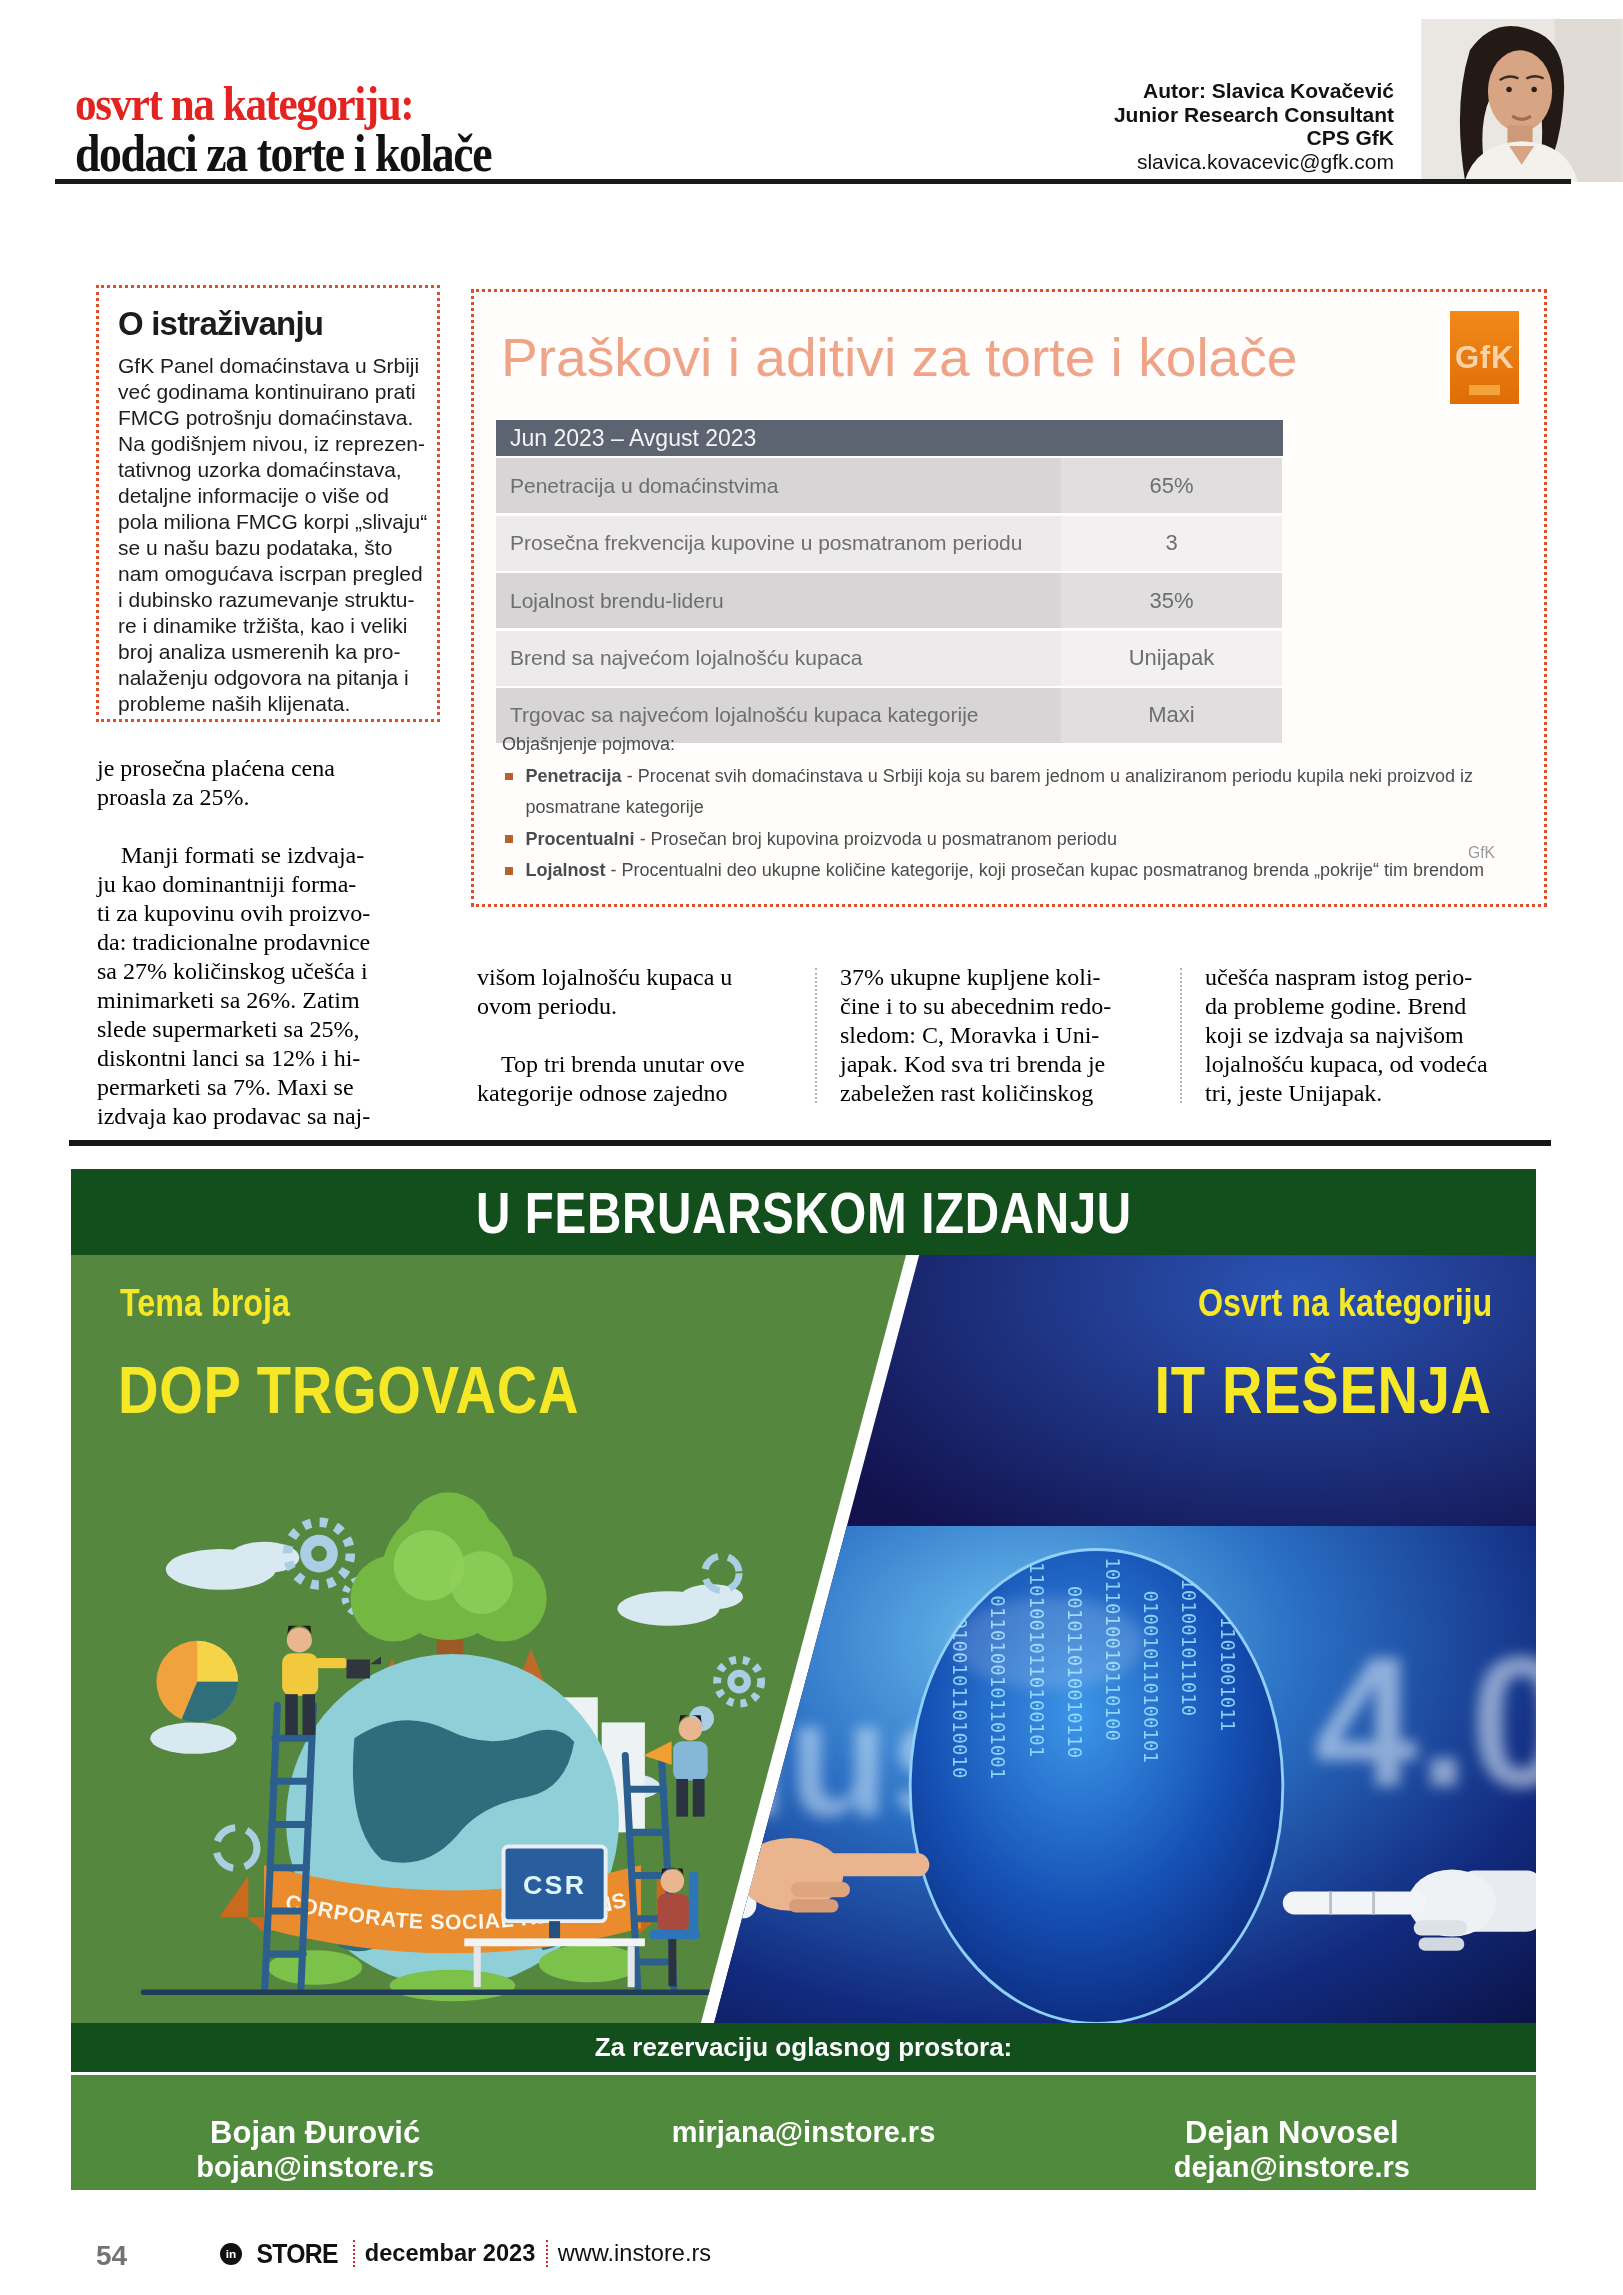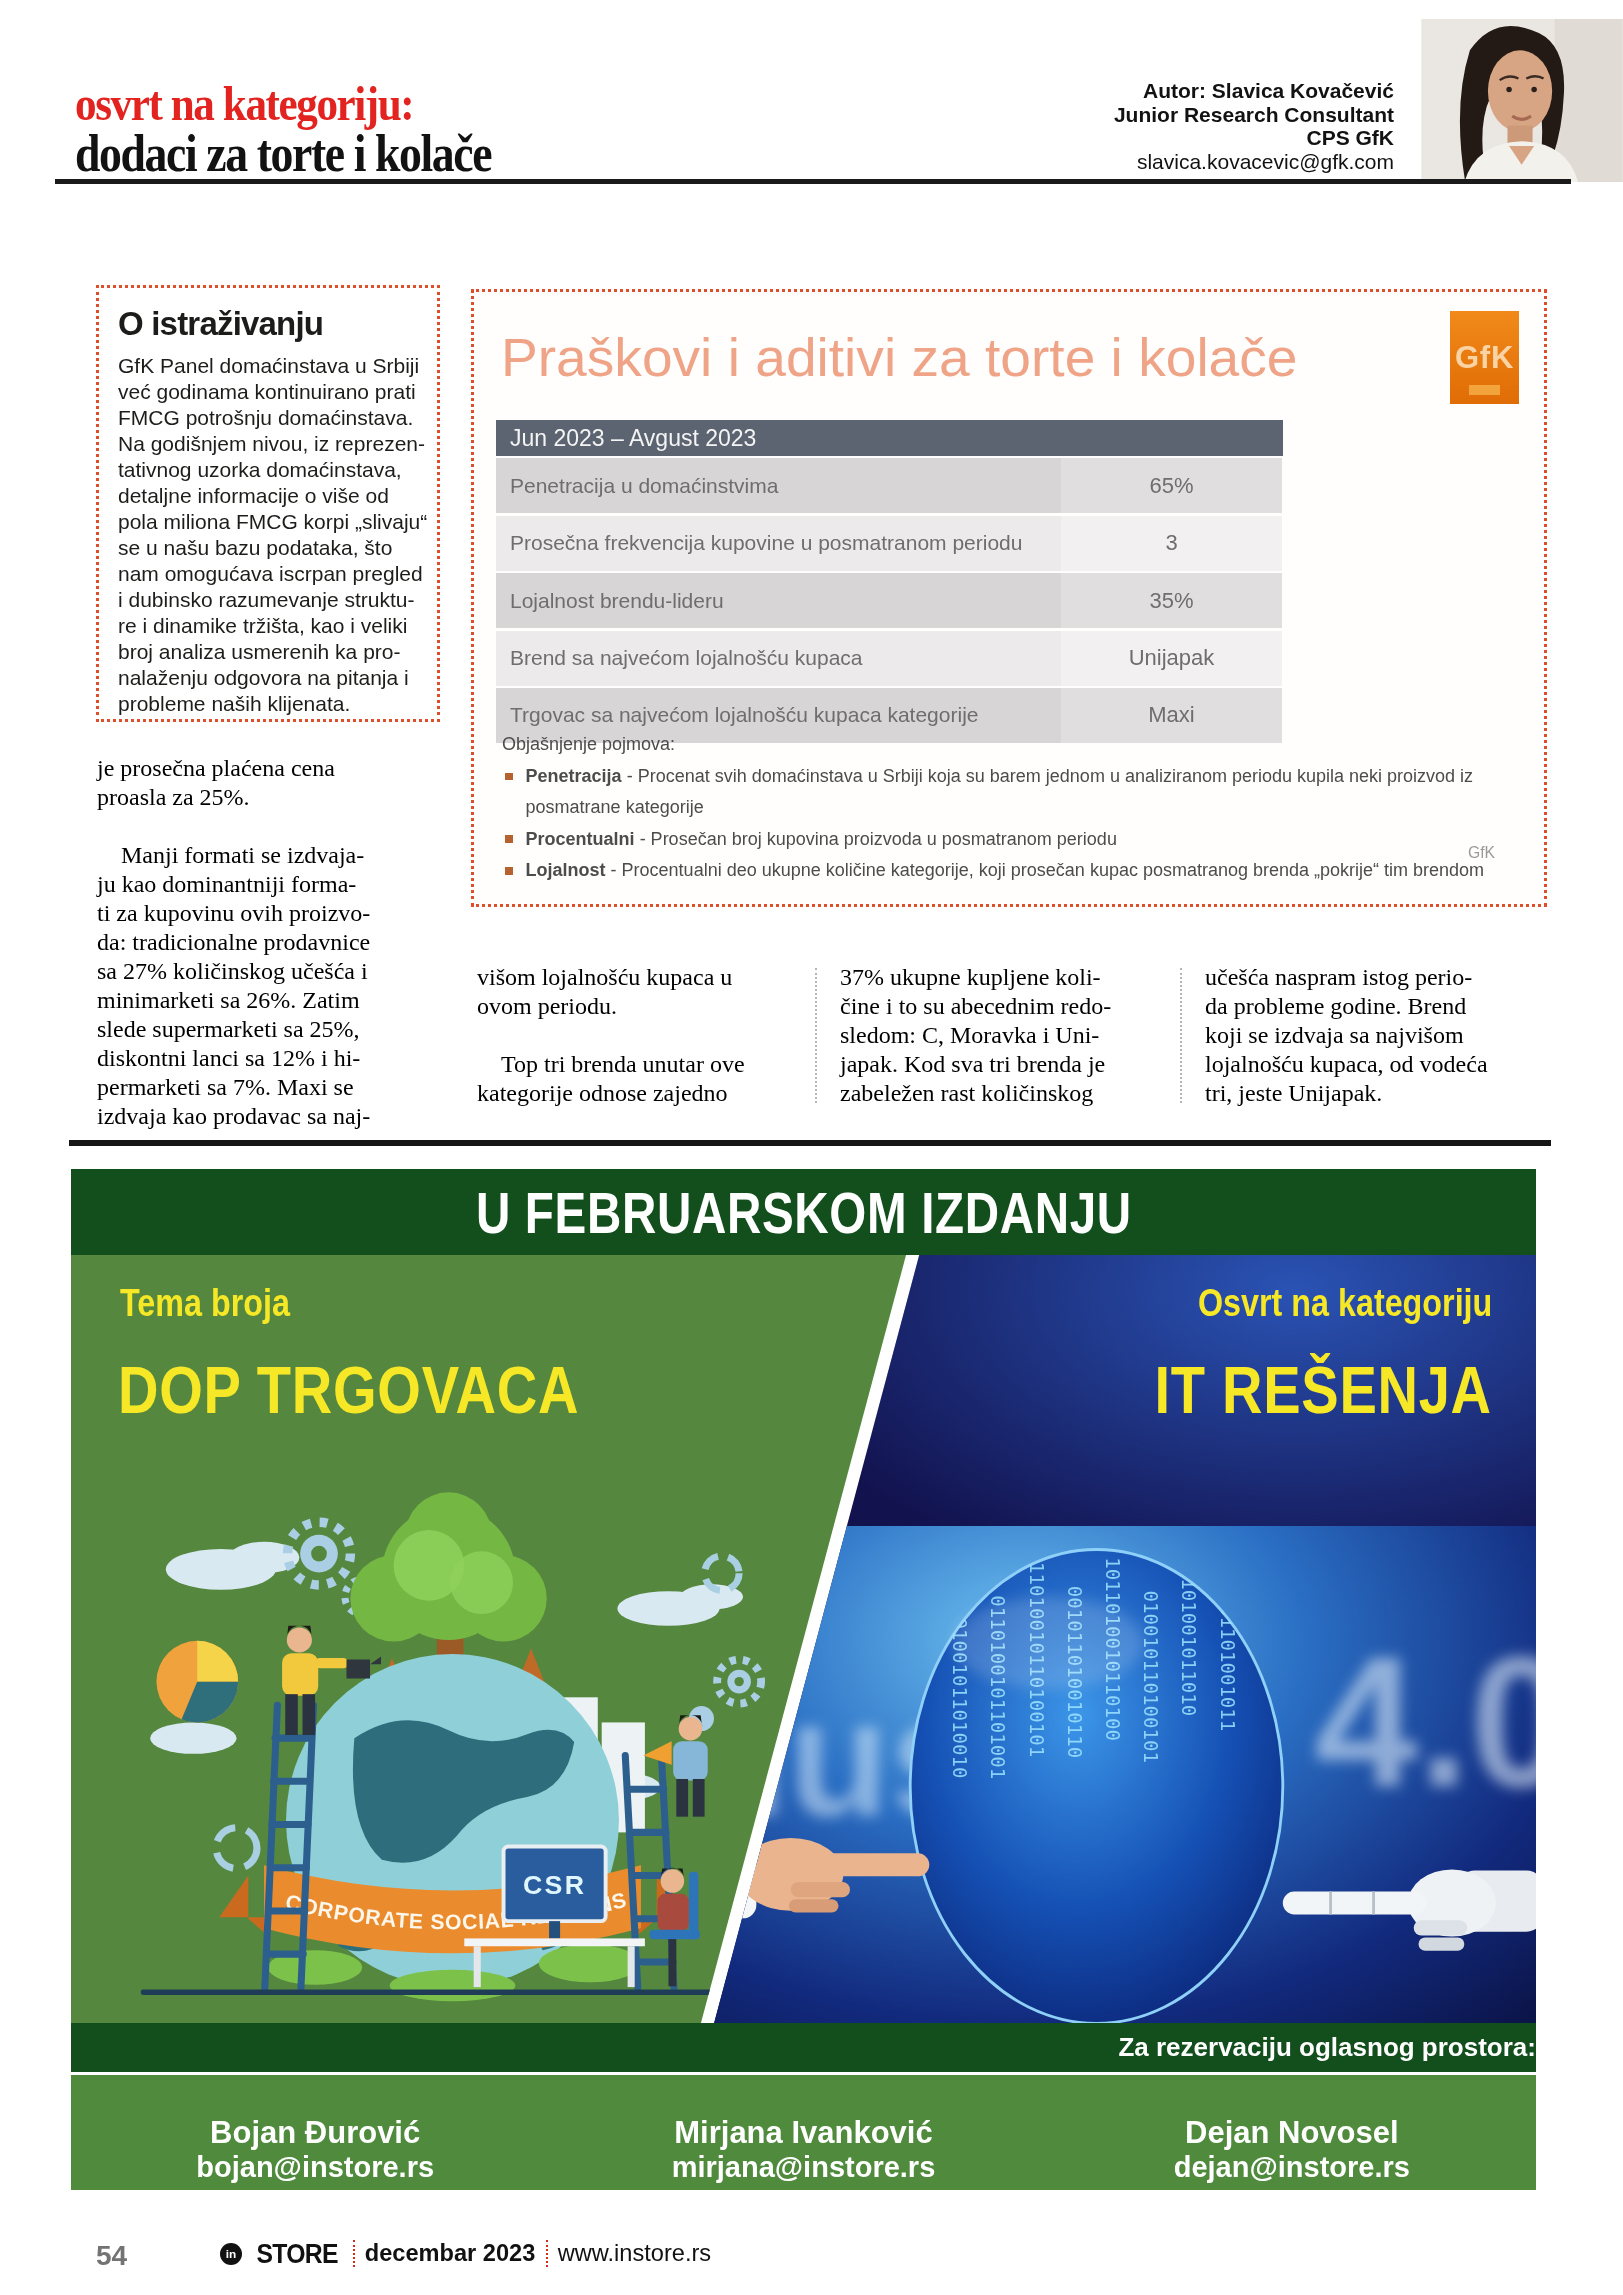--- a/index.html
+++ b/index.html
@@ -58,21 +58,21 @@
   #promo-right{position:absolute;inset:0;background:#12124e;clip-path:polygon(57.9% 0,100% 0,100% 100%,43.9% 100%);}
   #promo-right .glow{position:absolute;right:0;top:0;width:55%;height:45%;background:radial-gradient(ellipse at 70% 10%,#2a53b4 0%,rgba(18,18,78,0) 70%);}
   .promo-kicker{position:absolute;top:27px;font-size:38px;font-weight:700;color:#f6e826;white-space:nowrap;}
   .promo-title{position:absolute;top:97px;font-size:66px;font-weight:700;color:#f6e826;white-space:nowrap;letter-spacing:0.8px;}
   #tema-kicker{left:49px;transform:scaleX(.85);transform-origin:left top;}
   #tema-title{left:47px;transform:scaleX(.85);transform-origin:left top;}
   #osvrt-kicker{right:44px;transform:scaleX(.85);transform-origin:right top;}
   #osvrt-title{right:44px;transform:scaleX(.85);transform-origin:right top;}
   #csr-svg{position:absolute;left:46px;top:224px;width:671px;height:534px;}
   #industry-svg{position:absolute;left:40%;top:271px;width:60%;height:497px;}
-  #promo-band2{position:absolute;left:0;top:854px;width:100%;height:49px;background:#134e1d;display:flex;align-items:center;justify-content:flex-end;color:#fff;font-size:26px;font-weight:700;}
+  #promo-band2{position:absolute;left:0;top:854px;width:100%;height:49px;background:#134e1d;display:flex;align-items:center;justify-content:center;color:#fff;font-size:26px;font-weight:700;}
   #promo-contacts{position:absolute;left:0;top:906px;width:100%;height:115px;background:#4f8a3d;display:flex;}
   .contact-card{flex:1;text-align:center;color:#fff;padding-top:40px;}
   .contact-name{font-size:31px;font-weight:700;line-height:35px;}
   .contact-email{font-size:29px;font-weight:700;line-height:35px;}
 
   
   #page-num{left:96px;top:2240px;font-size:28px;font-weight:700;color:#737373;}
   #footer-group{left:220px;top:2238px;height:31px;display:flex;align-items:center;gap:10.2px;color:#111;}
   #instore-circle{width:22px;height:22px;border-radius:50%;background:#111;color:#fff;font-size:11.8px;font-weight:700;display:flex;align-items:center;justify-content:center;}
   #footer-brand{font-size:27.5px;font-weight:700;transform:scaleX(.9);letter-spacing:-0.8px;}
@@ -406,21 +406,20 @@
   <div id="promo-band2">
     <span>Za rezervaciju oglasnog prostora:</span>
   </div>
 
   <div id="promo-contacts">
     <div class="contact-card">
       <div class="contact-name">Bojan Đurović</div>
       <div class="contact-email">bojan@instore.rs</div>
     </div>
     <div class="contact-card">
-      <div class="contact-name">Mirjana Ivanković</div>
       <div class="contact-email">mirjana@instore.rs</div>
     </div>
     <div class="contact-card">
       <div class="contact-name">Dejan Novosel</div>
       <div class="contact-email">dejan@instore.rs</div>
     </div>
   </div>
 </div>
 
 <div class="abs" id="page-num">54</div>

